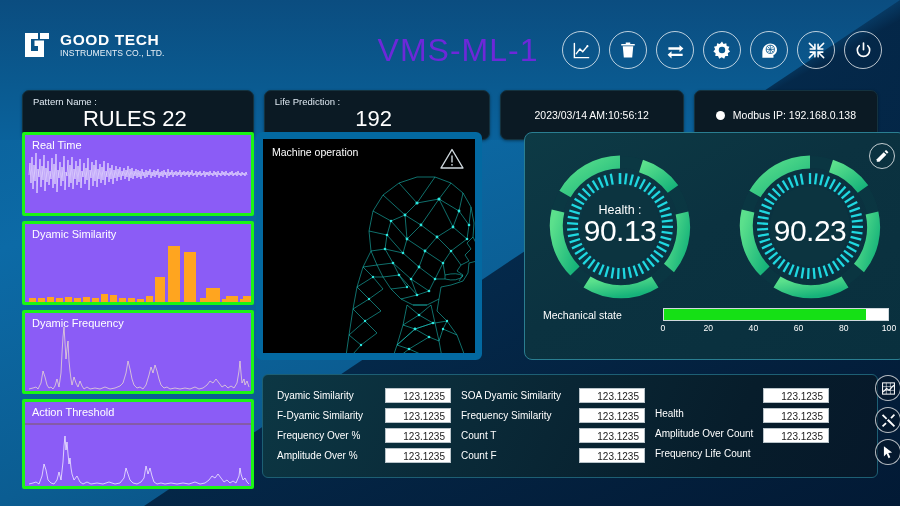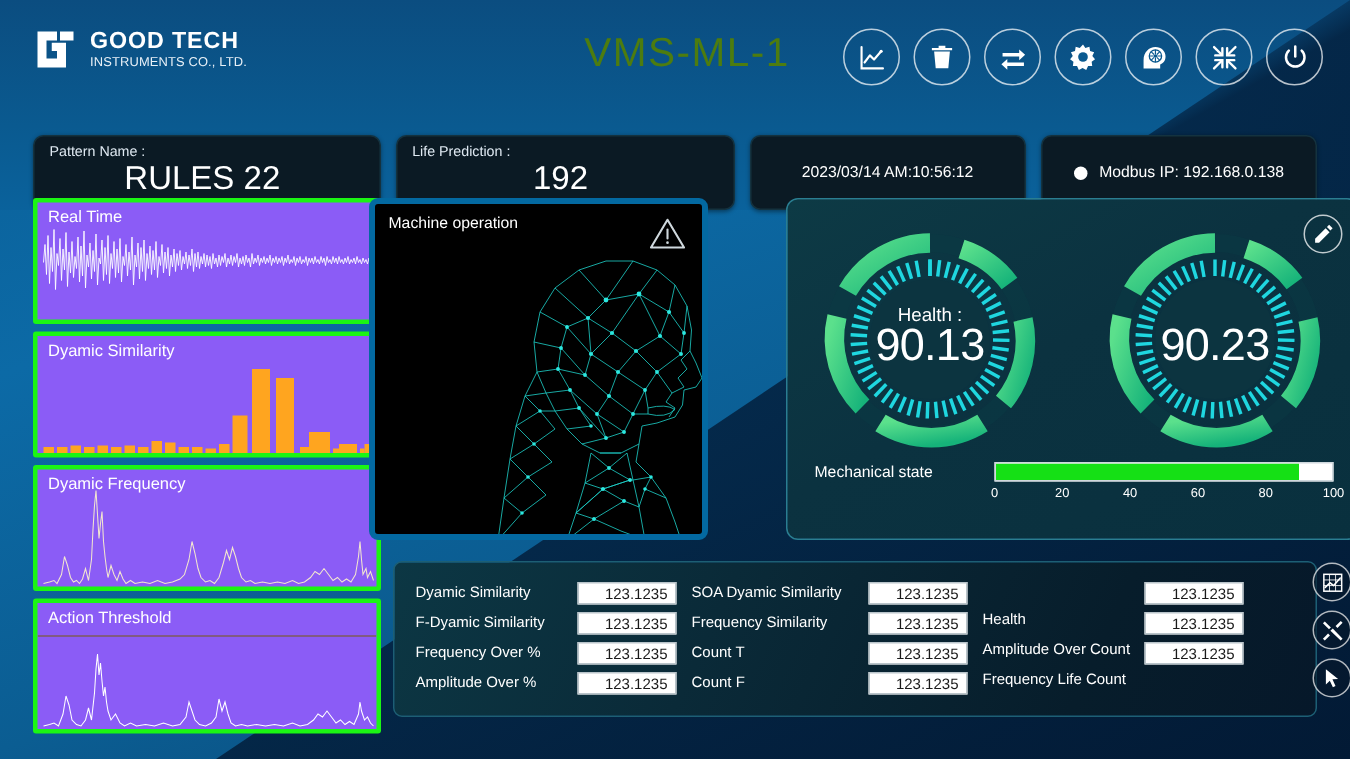--- a/index.html
+++ b/index.html
@@ -19,34 +19,34 @@
     clip-path: polygon(16% 100%, 100% 0, 100% 100%);
     pointer-events: none;
   }
   .bg-top {
     position: absolute; top:0; left:0; right:0; height: 140px;
     background: linear-gradient(to bottom, #0b4d80 0%, #0a5a90 60%, #0a629c 100%);
   }
   .root { position: relative; width: 900px; height: 506px; }
 
   
-  .header { position: absolute; top: 0; left: 0; width: 900px; height: 68px; }
+  .header { position: absolute; top: 12px; left: 0; width: 900px; height: 68px; }
   .logo-wrap { position: absolute; left: 22px; top: 18px; display: flex; align-items: center; gap: 8px; }
   .logo-mark {
     width: 30px; height: 30px; position: relative;
   }
   .logo-text-1 {
     color: #ffffff; font-size: 15.5px; font-weight: bold; letter-spacing: 0.6px; line-height: 16px;
   }
   .logo-text-2 {
     color: #e8f0f7; font-size: 8.6px; letter-spacing: 0.1px; line-height: 11px;
   }
   .app-title {
     position: absolute; left: 0; right: 0; top: 20px; text-align: center;
-    color: #4d7c0f; font-size: 27px; font-weight: 300; letter-spacing: 1px; padding-left: 16px;
+    color: #6d28d9; font-size: 32px; font-weight: 300; letter-spacing: 1px; padding-left: 16px;
   }
   .icon-bar { position: absolute; right: 18px; top: 19px; display: flex; gap: 9px; }
   .icon-btn {
     width: 38px; height: 38px; border-radius: 50%;
     border: 1.6px solid rgba(255,255,255,0.72);
     display: flex; align-items: center; justify-content: center;
     cursor: pointer; background: transparent;
   }
   .icon-btn svg { display: block; }
 
@@ -76,22 +76,22 @@
     border: 3px solid #1bf514; background: #8b5cf6; border-radius: 2px;
     margin-bottom: 5px; position: relative; overflow: hidden;
   }
   .chart-card .ct {
     position: absolute; left: 7px; top: 4px; color: #ffffff; font-size: 11px; z-index: 2;
   }
   .chart-card svg { display: block; width: 100%; }
 
   
   .machine {
-    position: absolute; left: 246px; top: 132px; width: 226px; height: 228px;
-    background: #000000; border: 4px solid #0369a1; border-radius: 6px; overflow: hidden; padding-left: 48px;
+    position: absolute; left: 256px; top: 132px; width: 226px; height: 228px;
+    background: #000000; border: 7px solid #0369a1; border-radius: 6px; overflow: hidden; padding-left: 48px;
   }
   .machine-title { position: absolute; left: 9px; top: 7px; color: #ffffff; font-size: 10.5px; z-index: 3; }
   .warn-icon { position: absolute; right: 10px; top: 8px; z-index: 3; }
 
   
   .gauge-panel {
     position: absolute; left: 524px; top: 132px; width: 382px; height: 228px;
     background: linear-gradient(150deg, #0d3a45 0%, #0b3240 45%, #09303e 100%);
     border: 1px solid #2a7e91; border-radius: 8px; overflow: hidden;
   }

